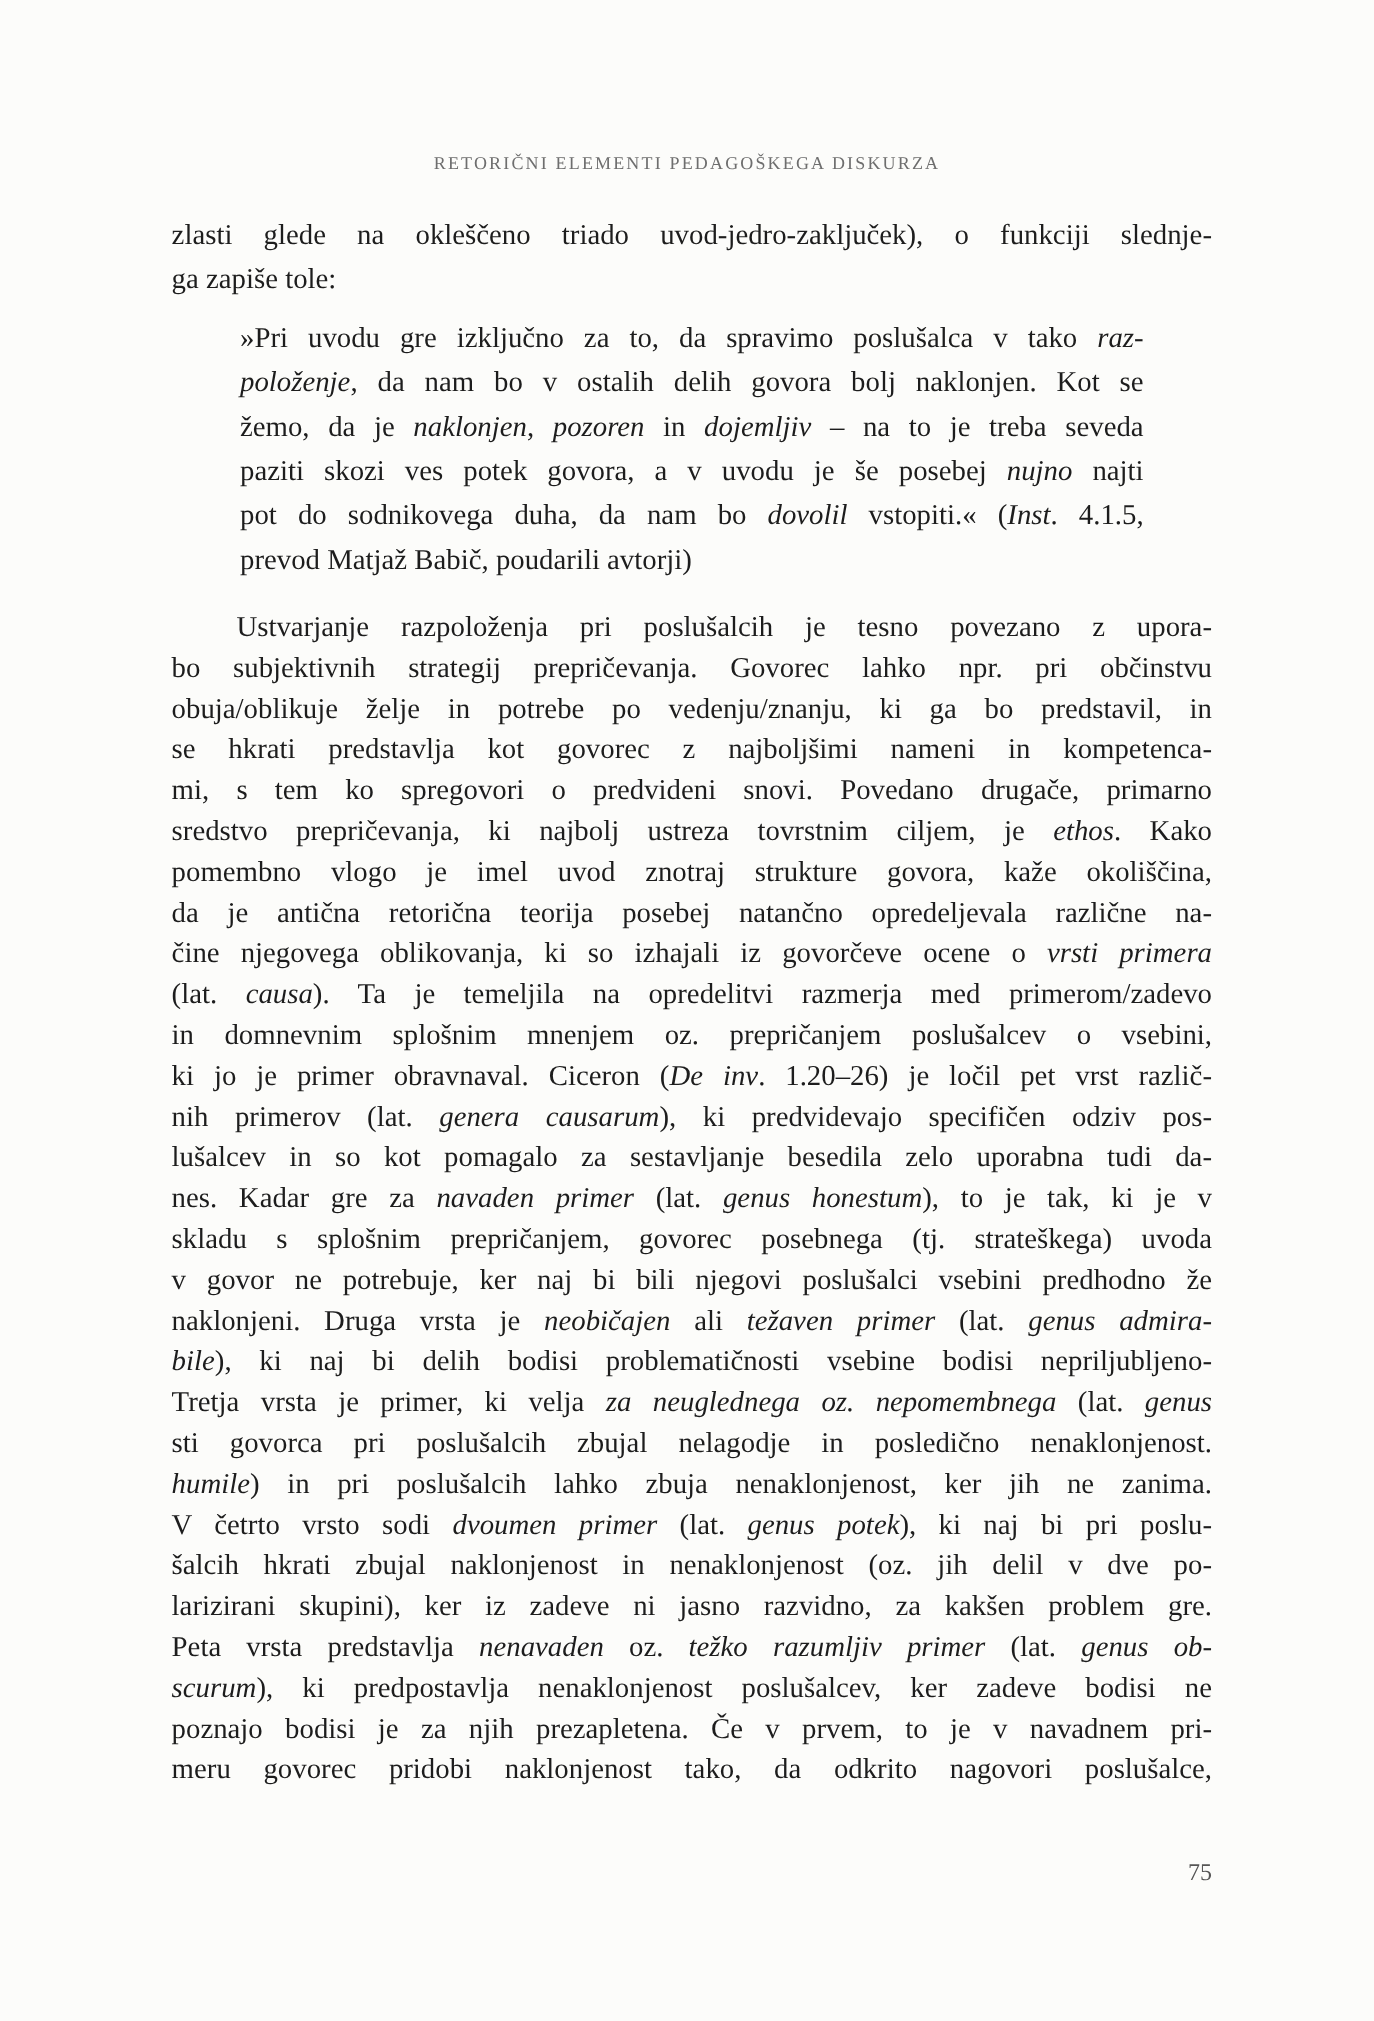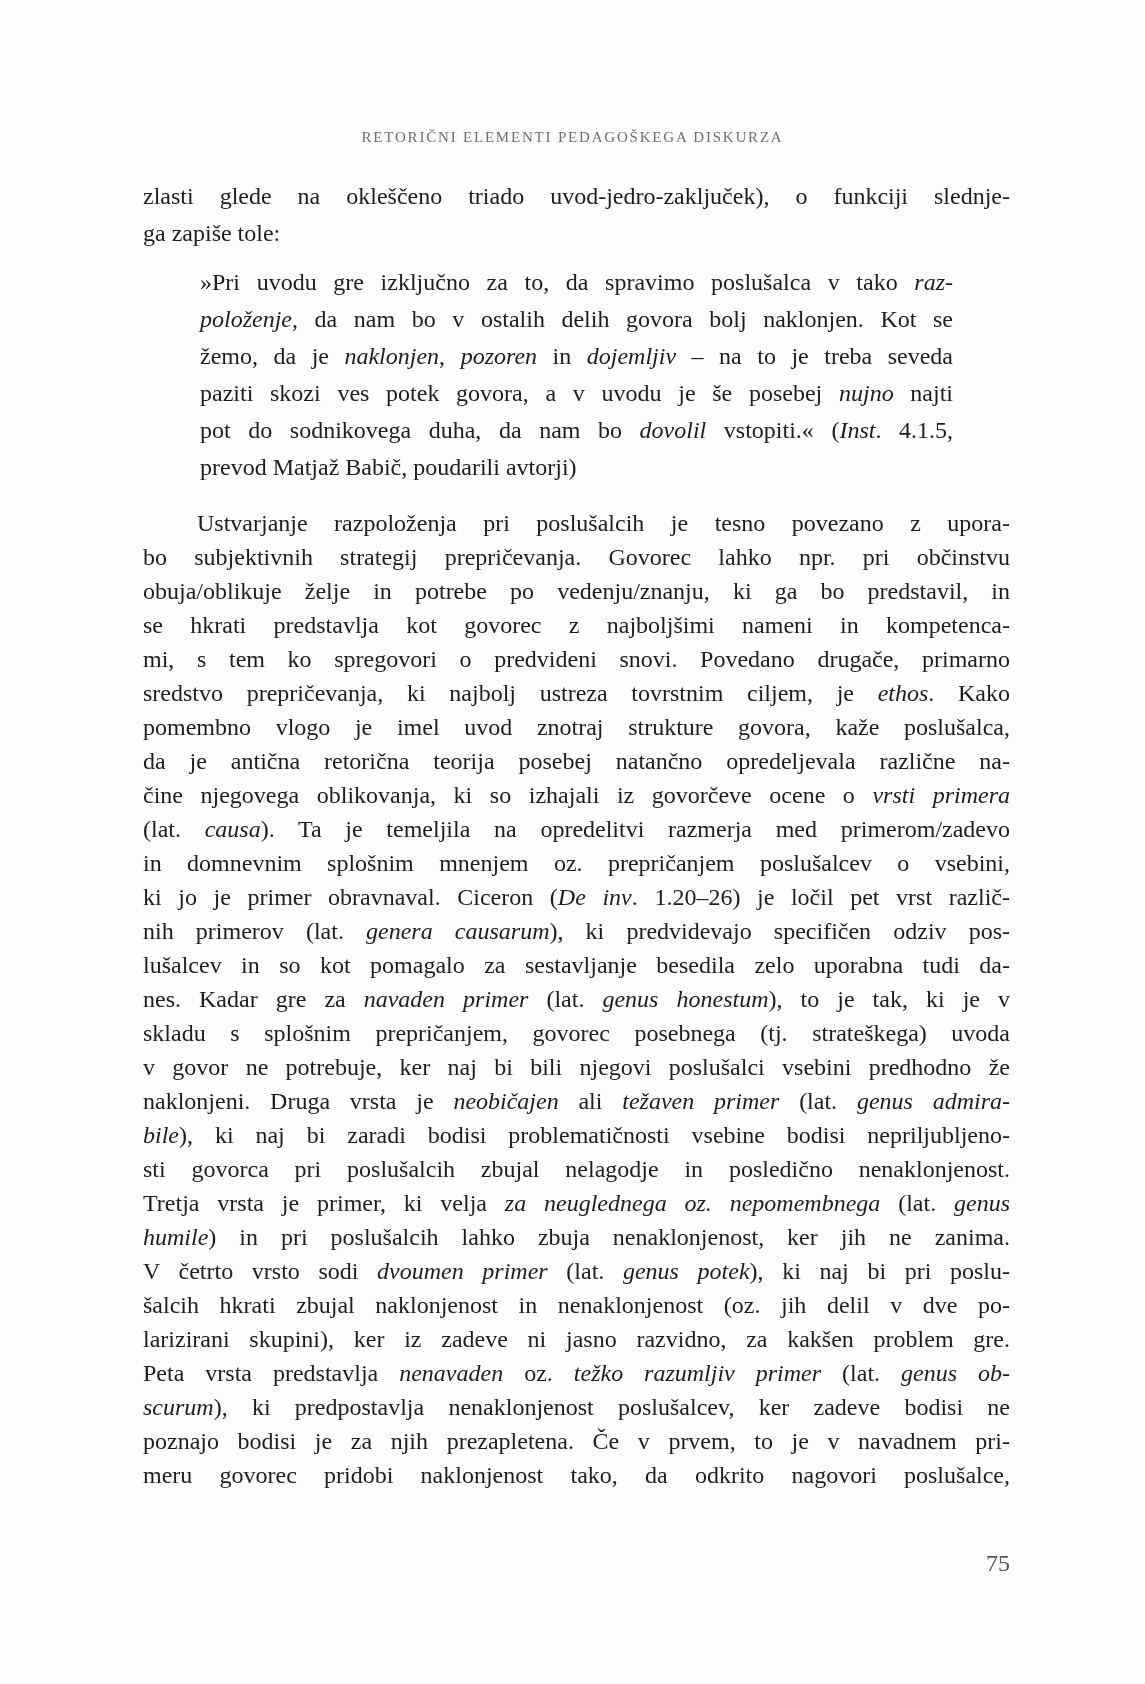--- a/index.html
+++ b/index.html
@@ -35,21 +35,21 @@
     text-align-last: justify;
     white-space: normal;
   }
   .line.no-j { text-align-last: left; }
   .line.indent { text-indent: 54px; }
   .line i { font-style: italic; }
 
   .page-number {
     position: absolute; top: 1550px; left: 143px; width: 867px;
     text-align: right;
-    font-size: 24px; color: #565656;
+    font-size: 20px; color: #565656;
   }
 </style>
 </head>
 <body>
 
 <div class="page">
   <div class="running-header">RETORIČNI ELEMENTI PEDAGOŠKEGA DISKURZA</div>
 
   <div class="content">
       <div class="block paragraph">
@@ -64,35 +64,35 @@
         <div class="line"><span>pot do sodnikovega duha, da nam bo </span><i>dovolil</i><span> vstopiti.« (</span><i>Inst</i><span>. 4.1.5,</span></div>
         <div class="line no-j"><span>prevod Matjaž Babič, poudarili avtorji)</span></div>
       </div>
       <div class="block paragraph">
         <div class="line indent"><span>Ustvarjanje razpoloženja pri poslušalcih je tesno povezano z upora-</span></div>
         <div class="line"><span>bo subjektivnih strategij prepričevanja. Govorec lahko npr. pri občinstvu</span></div>
         <div class="line"><span>obuja/oblikuje želje in potrebe po vedenju/znanju, ki ga bo predstavil, in</span></div>
         <div class="line"><span>se hkrati predstavlja kot govorec z najboljšimi nameni in kompetenca-</span></div>
         <div class="line"><span>mi, s tem ko spregovori o predvideni snovi. Povedano drugače, primarno</span></div>
         <div class="line"><span>sredstvo prepričevanja, ki najbolj ustreza tovrstnim ciljem, je </span><i>ethos</i><span>. Kako</span></div>
-        <div class="line"><span>pomembno vlogo je imel uvod znotraj strukture govora, kaže poslušalca,</span></div>
+        <div class="line"><span>pomembno vlogo je imel uvod znotraj strukture govora, kaže okoliščina,</span></div>
         <div class="line"><span>da je antična retorična teorija posebej natančno opredeljevala različne na-</span></div>
         <div class="line"><span>čine njegovega oblikovanja, ki so izhajali iz govorčeve ocene o </span><i>vrsti primera</i></div>
         <div class="line"><span>(lat. </span><i>causa</i><span>). Ta je temeljila na opredelitvi razmerja med primerom/zadevo</span></div>
         <div class="line"><span>in domnevnim splošnim mnenjem oz. prepričanjem poslušalcev o vsebini,</span></div>
         <div class="line"><span>ki jo je primer obravnaval. Ciceron (</span><i>De inv</i><span>. 1.20–26) je ločil pet vrst različ-</span></div>
         <div class="line"><span>nih primerov (lat. </span><i>genera causarum</i><span>), ki predvidevajo specifičen odziv pos-</span></div>
         <div class="line"><span>lušalcev in so kot pomagalo za sestavljanje besedila zelo uporabna tudi da-</span></div>
         <div class="line"><span>nes. Kadar gre za </span><i>navaden primer</i><span> (lat. </span><i>genus honestum</i><span>), to je tak, ki je v</span></div>
         <div class="line"><span>skladu s splošnim prepričanjem, govorec posebnega (tj. strateškega) uvoda</span></div>
         <div class="line"><span>v govor ne potrebuje, ker naj bi bili njegovi poslušalci vsebini predhodno že</span></div>
         <div class="line"><span>naklonjeni. Druga vrsta je </span><i>neobičajen</i><span> ali </span><i>težaven primer</i><span> (lat. </span><i>genus admira-</i></div>
-        <div class="line"><i>bile</i><span>), ki naj bi zaradi bodisi problematičnosti vsebine bodisi nepriljubljeno-</span></div>
+        <div class="line"><i>bile</i><span>), ki naj bi delih bodisi problematičnosti vsebine bodisi nepriljubljeno-</span></div>
+        <div class="line"><span>Tretja vrsta je primer, ki velja </span><i>za neuglednega oz. nepomembnega</i><span> (lat. </span><i>genus</i></div>
         <div class="line"><span>sti govorca pri poslušalcih zbujal nelagodje in posledično nenaklonjenost.</span></div>
-        <div class="line"><span>Tretja vrsta je primer, ki velja </span><i>za neuglednega oz. nepomembnega</i><span> (lat. </span><i>genus</i></div>
         <div class="line"><i>humile</i><span>) in pri poslušalcih lahko zbuja nenaklonjenost, ker jih ne zanima.</span></div>
         <div class="line"><span>V četrto vrsto sodi </span><i>dvoumen primer</i><span> (lat. </span><i>genus potek</i><span>), ki naj bi pri poslu-</span></div>
         <div class="line"><span>šalcih hkrati zbujal naklonjenost in nenaklonjenost (oz. jih delil v dve po-</span></div>
         <div class="line"><span>larizirani skupini), ker iz zadeve ni jasno razvidno, za kakšen problem gre.</span></div>
         <div class="line"><span>Peta vrsta predstavlja </span><i>nenavaden</i><span> oz. </span><i>težko razumljiv primer</i><span> (lat. </span><i>genus ob-</i></div>
         <div class="line"><i>scurum</i><span>), ki predpostavlja nenaklonjenost poslušalcev, ker zadeve bodisi ne</span></div>
         <div class="line"><span>poznajo bodisi je za njih prezapletena. Če v prvem, to je v navadnem pri-</span></div>
         <div class="line"><span>meru govorec pridobi naklonjenost tako, da odkrito nagovori poslušalce,</span></div>
       </div>
     </div>

